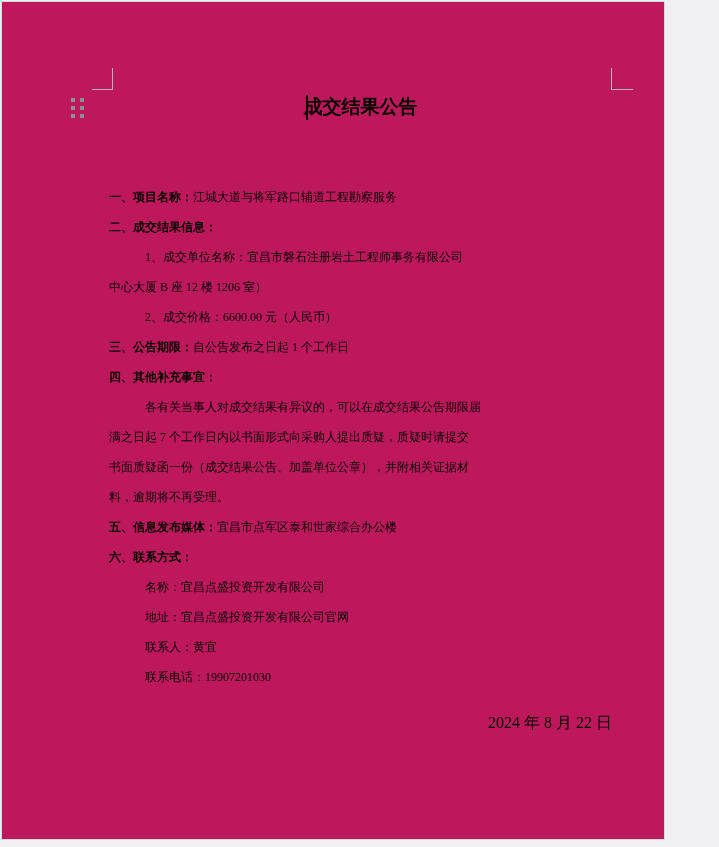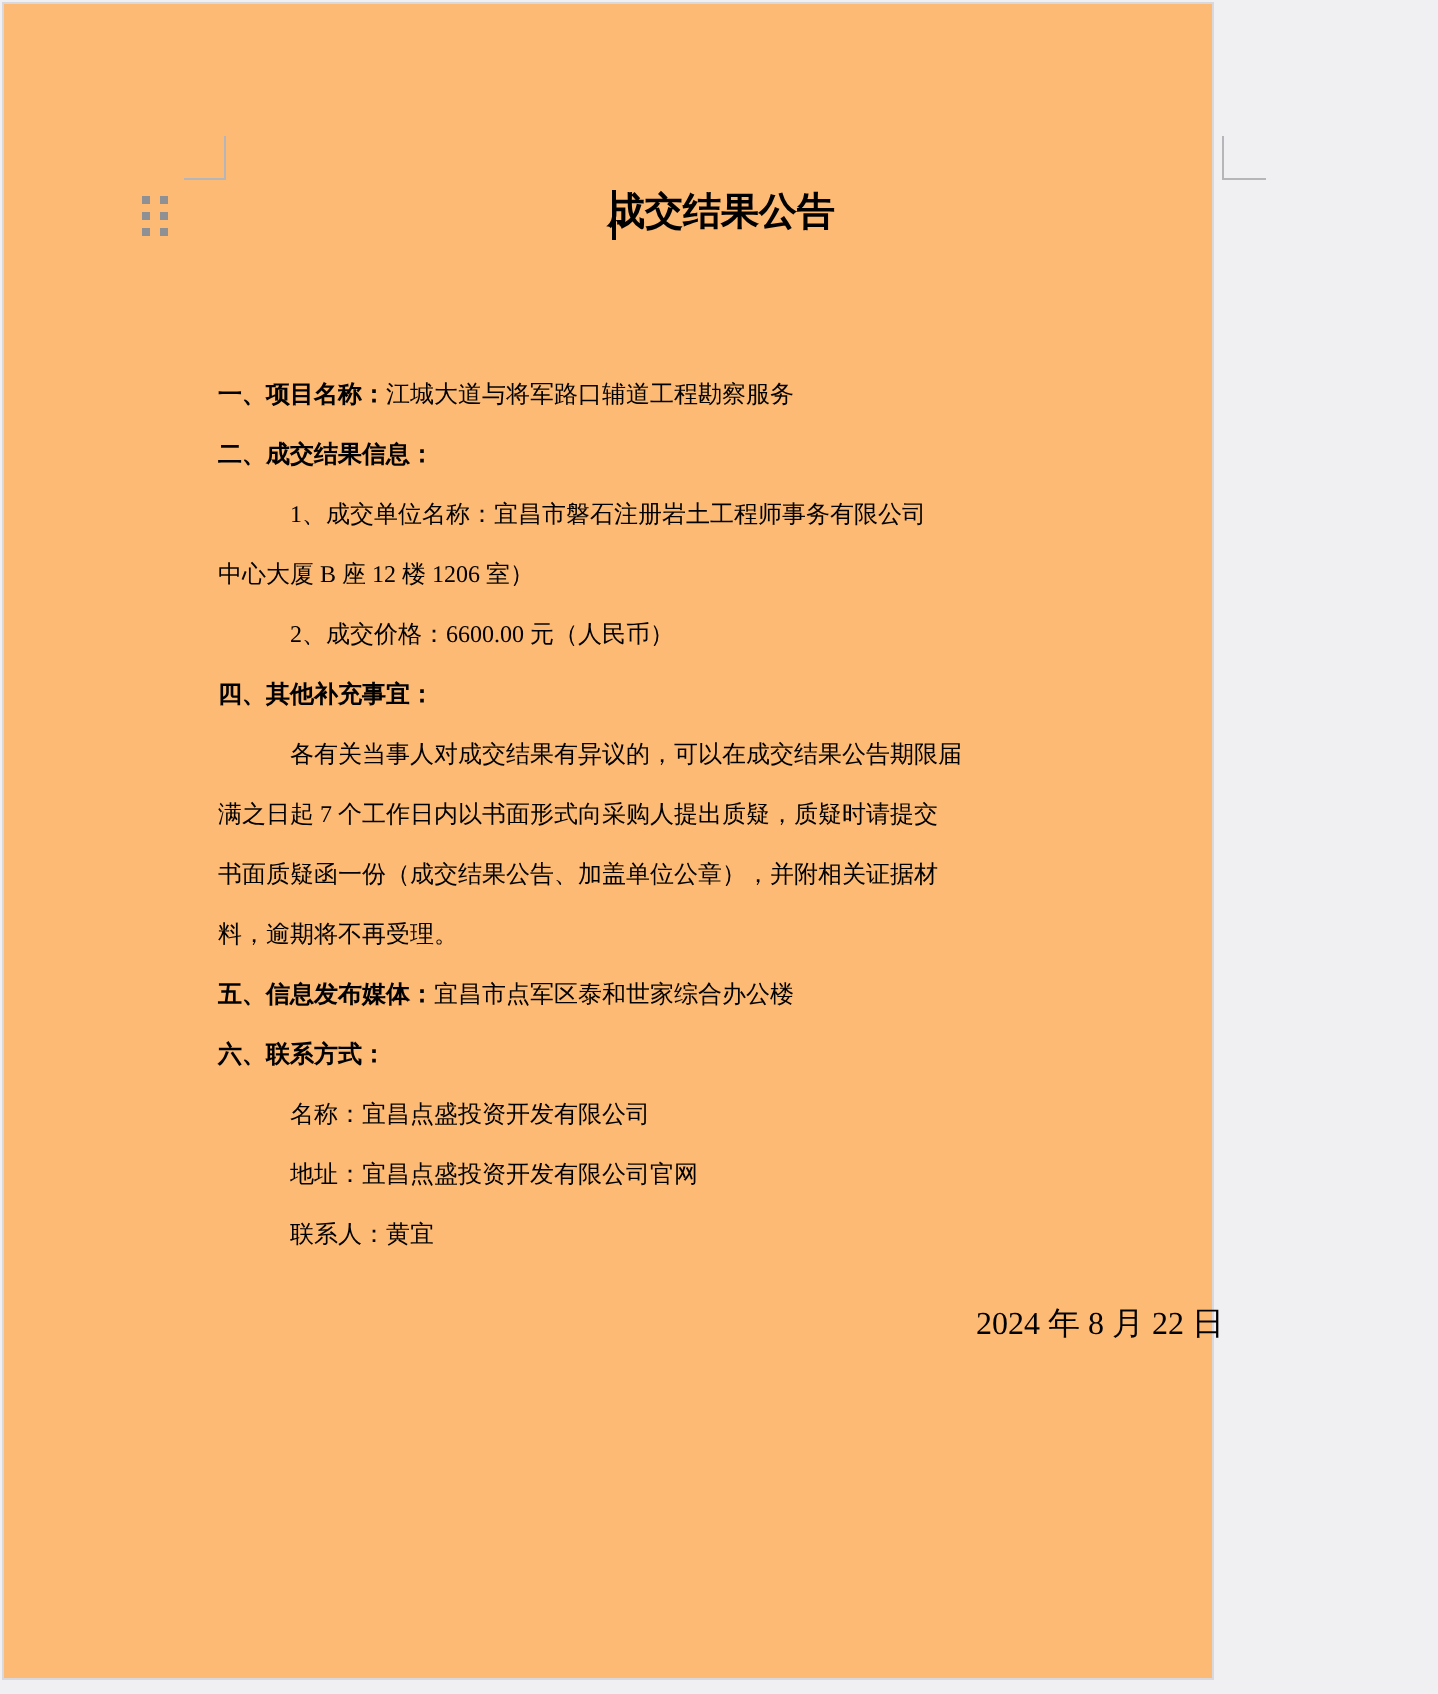--- a/index.html
+++ b/index.html
@@ -7,23 +7,23 @@
     width: 719px; height: 847px;
     background: #f0f0f3;
     position: relative;
     overflow: hidden;
     font-family: "Liberation Serif", "DejaVu Serif", serif;
     color: #000;
   }
   .page {
     position: absolute;
     left: 1px; top: 1px;
-    width: 606px; height: 839px;
+    width: 664px; height: 839px;
     box-sizing: border-box;
-    background: #fdba74;
+    background: #be185d;
     border: 1px solid #d8d8dd;
   }
   
   .corner-left {
     position: absolute; left: 90px; top: 66px;
     width: 20px; height: 21px;
     border-right: 1px solid #b6b6ba;
     border-bottom: 1px solid #b6b6ba;
   }
   .corner-right {
@@ -98,28 +98,30 @@
 
   <div class="content">
     <div class="doc-title">成交结果公告</div>
 
     <div>
         <div class="line"><b>一、项目名称：</b><span>江城大道与将军路口辅道工程勘察服务</span></div>
         <div class="line"><b>二、成交结果信息：</b></div>
         <div class="line indent"><span>1、成交单位名称：宜昌市磐石注册岩土工程师事务有限公司</span></div>
         <div class="line"><span>中心大厦 B 座 12 楼 1206 室）</span></div>
         <div class="line indent"><span>2、成交价格：6600.00 元（人民币）</span></div>
+        <div class="line"><b>三、公告期限：</b><span>自公告发布之日起 1 个工作日</span></div>
         <div class="line"><b>四、其他补充事宜：</b></div>
         <div class="line indent"><span>各有关当事人对成交结果有异议的，可以在成交结果公告期限届</span></div>
         <div class="line"><span>满之日起 7 个工作日内以书面形式向采购人提出质疑，质疑时请提交</span></div>
         <div class="line"><span>书面质疑函一份（成交结果公告、加盖单位公章），并附相关证据材</span></div>
         <div class="line"><span>料，逾期将不再受理。</span></div>
         <div class="line"><b>五、信息发布媒体：</b><span>宜昌市点军区泰和世家综合办公楼</span></div>
         <div class="line"><b>六、联系方式：</b></div>
         <div class="line indent"><span>名称：宜昌点盛投资开发有限公司</span></div>
         <div class="line indent"><span>地址：宜昌点盛投资开发有限公司官网</span></div>
         <div class="line indent"><span>联系人：黄宜</span></div>
+        <div class="line indent"><span>联系电话：19907201030</span></div>
       </div>
 
     <div class="doc-date">2024 年 8 月 22 日</div>
   </div>
 
 </div>
 
 </body></html>

